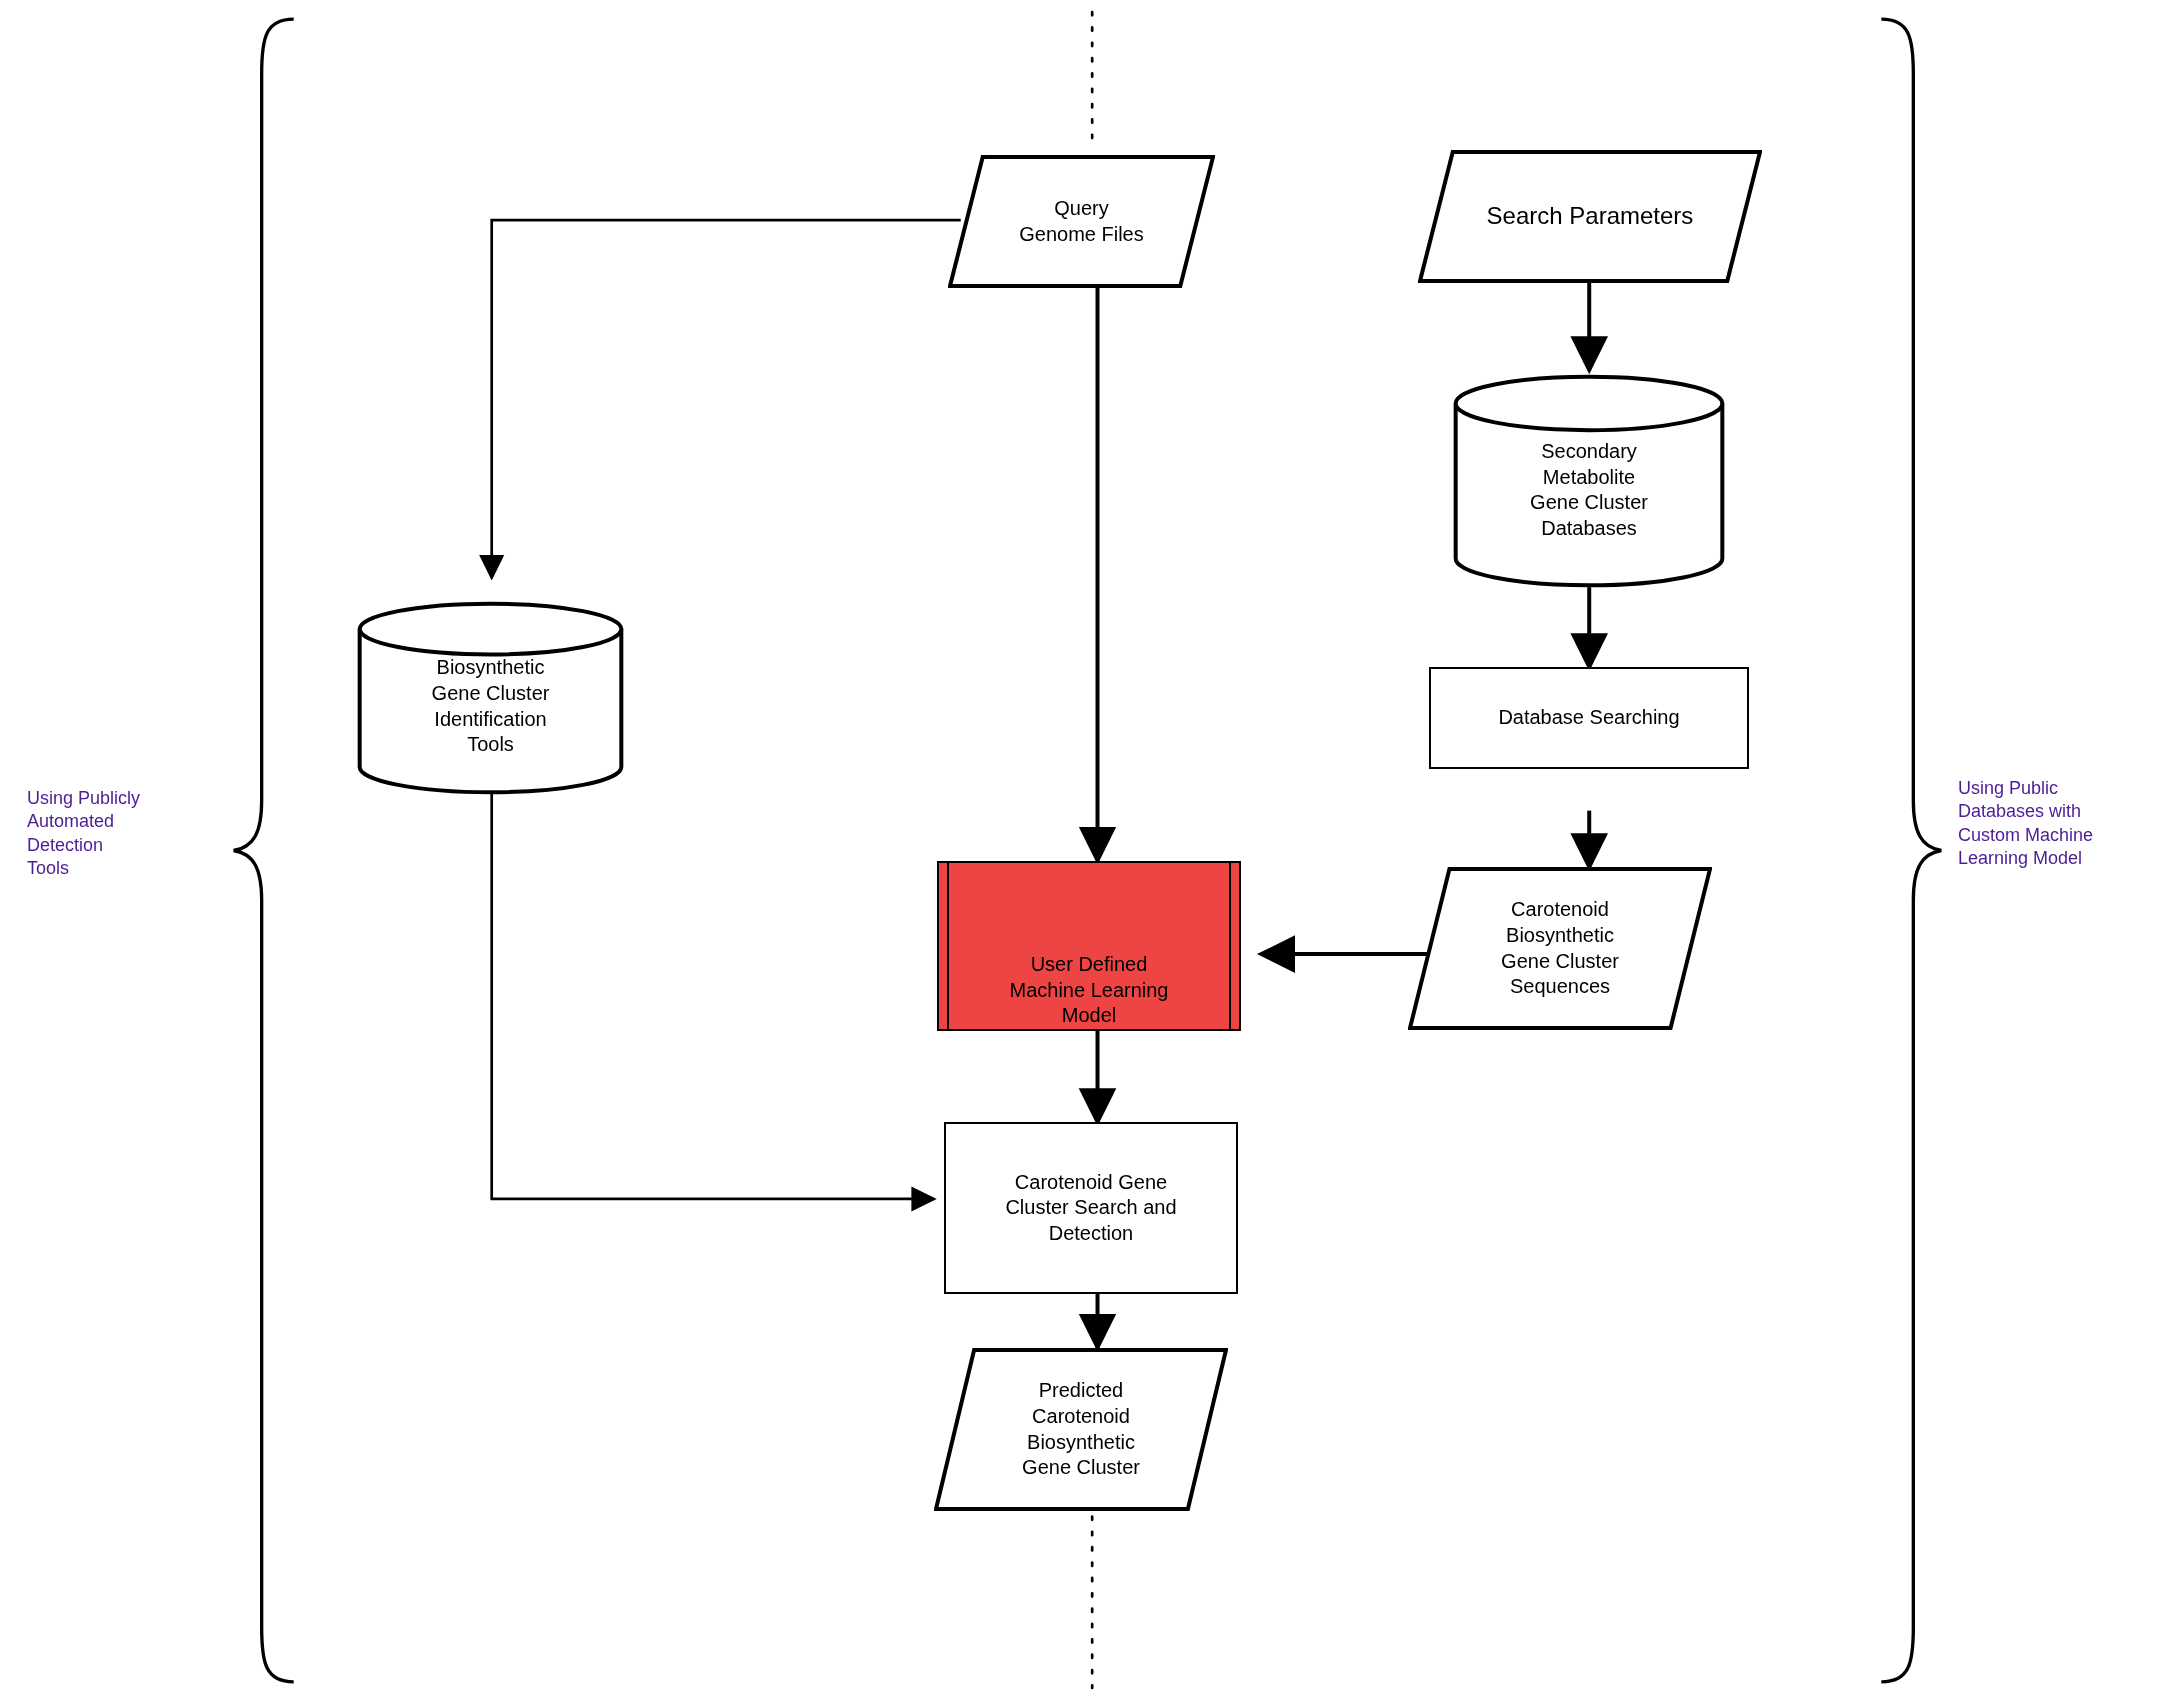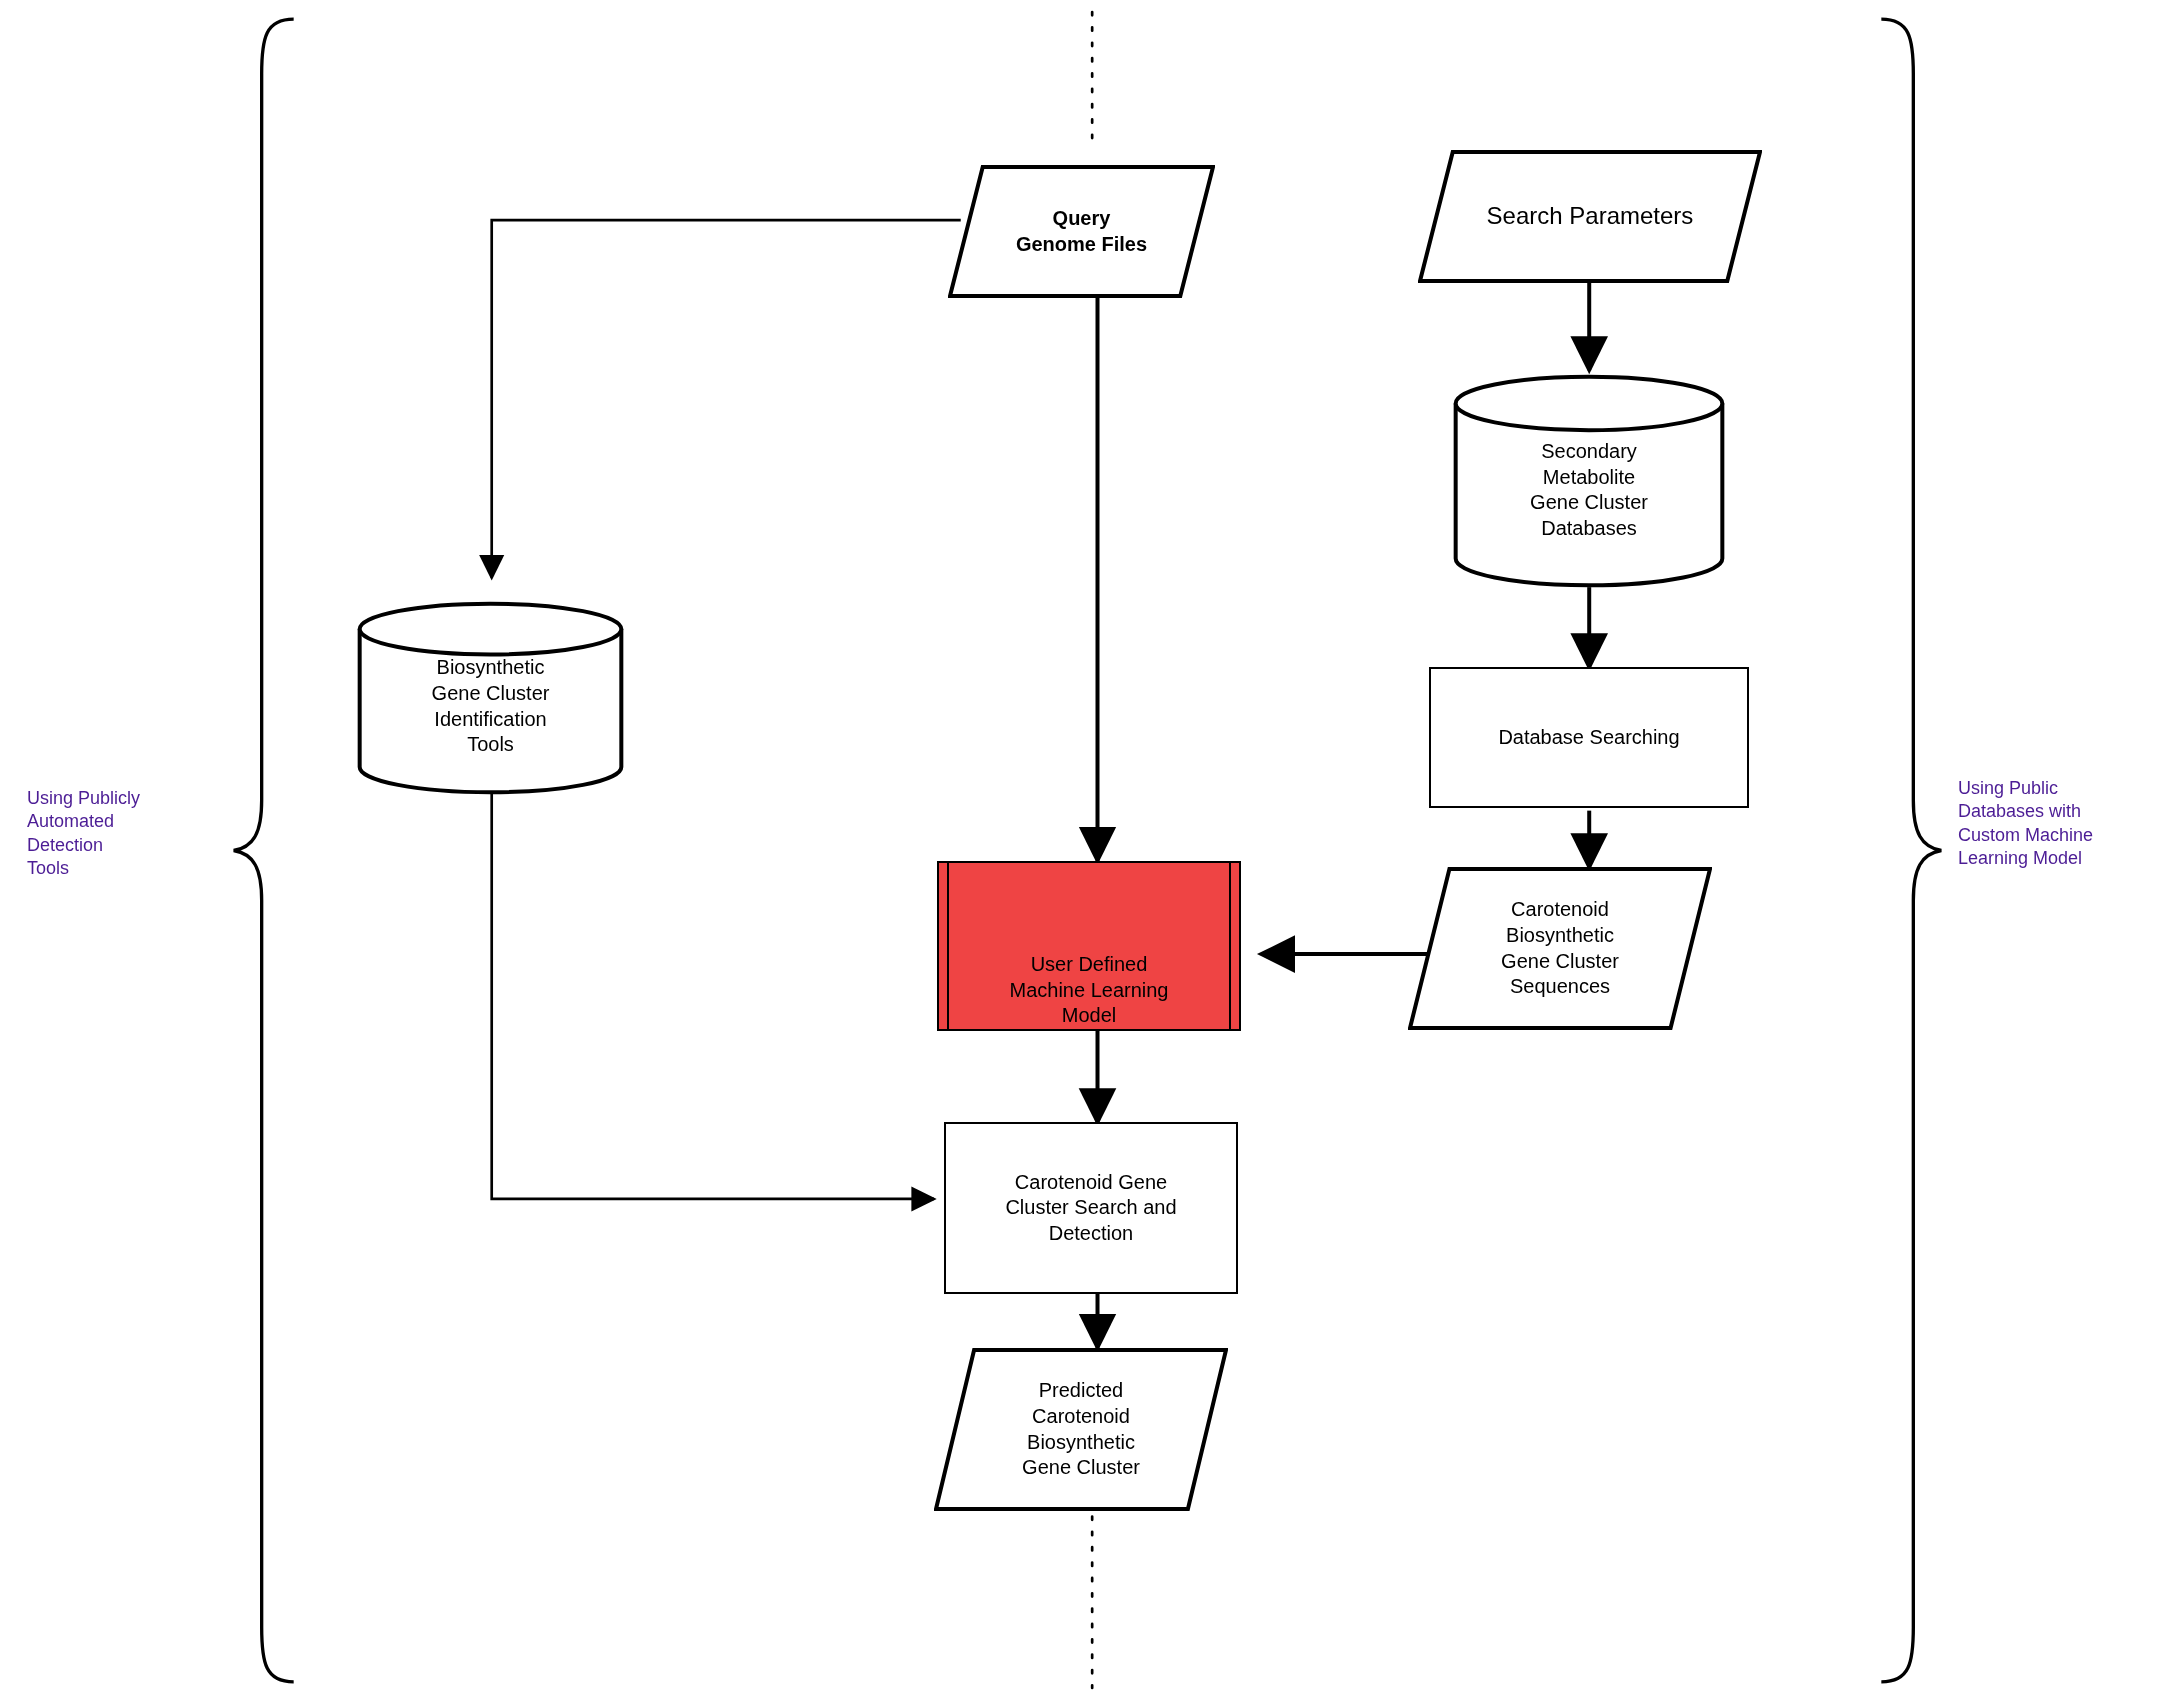--- a/index.html
+++ b/index.html
@@ -140,21 +140,21 @@
   <div class="side-text" style="left:27px;top:787px;width:187px;text-align:left;">Using Publicly
 Automated
 Detection
 Tools</div>
 
   <div class="side-text" style="left:1958px;top:777px;width:214px;text-align:left;">Using Public
 Databases with
 Custom Machine
 Learning Model</div>
 
-  <div class="node para" style="left:948px;top:165px;width:267px;height:133px;font-size:20px;font-weight:bold;">
+  <div class="node para" style="left:948px;top:155px;width:267px;height:133px;font-size:20px;">
     <div class="shape">
       <svg viewBox="0 0 400 200" preserveAspectRatio="none">
         <polygon points="52,3 397,3 348,197 3,197" fill="#fff" stroke="#000" stroke-width="4" vector-effect="non-scaling-stroke"></polygon>
       </svg>
     </div>
     <div class="label">Query
 Genome Files</div>
   </div>
 
   <div class="node para" style="left:1418px;top:150px;width:344px;height:133px;font-size:24px;text-align:right;">
@@ -185,21 +185,21 @@
         <path d="M4,44 L4,276 A200,40 0 0 0 404,276 L404,44" fill="#fff" stroke="#000" stroke-width="4" vector-effect="non-scaling-stroke"></path>
         <ellipse cx="204" cy="44" rx="200" ry="40" fill="#fff" stroke="#000" stroke-width="4" vector-effect="non-scaling-stroke"></ellipse>
       </svg>
     </div>
     <div class="label" style="margin-top:18.7px;">Secondary
 Metabolite
 Gene Cluster
 Databases</div>
   </div>
 
-  <div class="node rect" style="left:1429px;top:667px;width:320px;height:141px;font-size:20px;">
+  <div class="node rect" style="left:1429px;top:667px;width:320px;height:102px;font-size:20px;">
     <div class="label">Database Searching</div>
   </div>
 
   <div class="node para" style="left:1408px;top:867px;width:304px;height:163px;font-size:20px;">
     <div class="shape">
       <svg viewBox="0 0 455 245" preserveAspectRatio="none">
         <polygon points="62,3 452,3 393,242 3,242" fill="#fff" stroke="#000" stroke-width="4" vector-effect="non-scaling-stroke"></polygon>
       </svg>
     </div>
     <div class="label">Carotenoid

